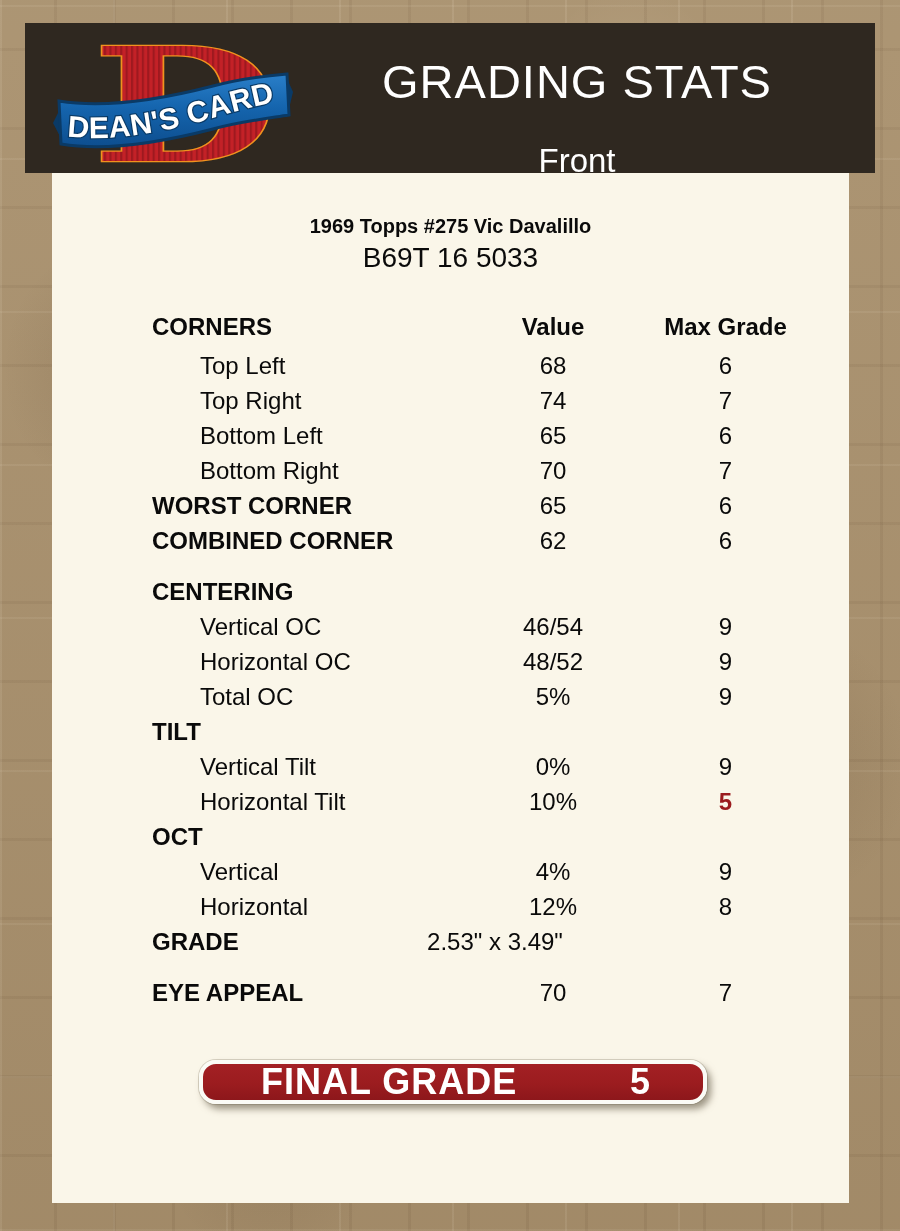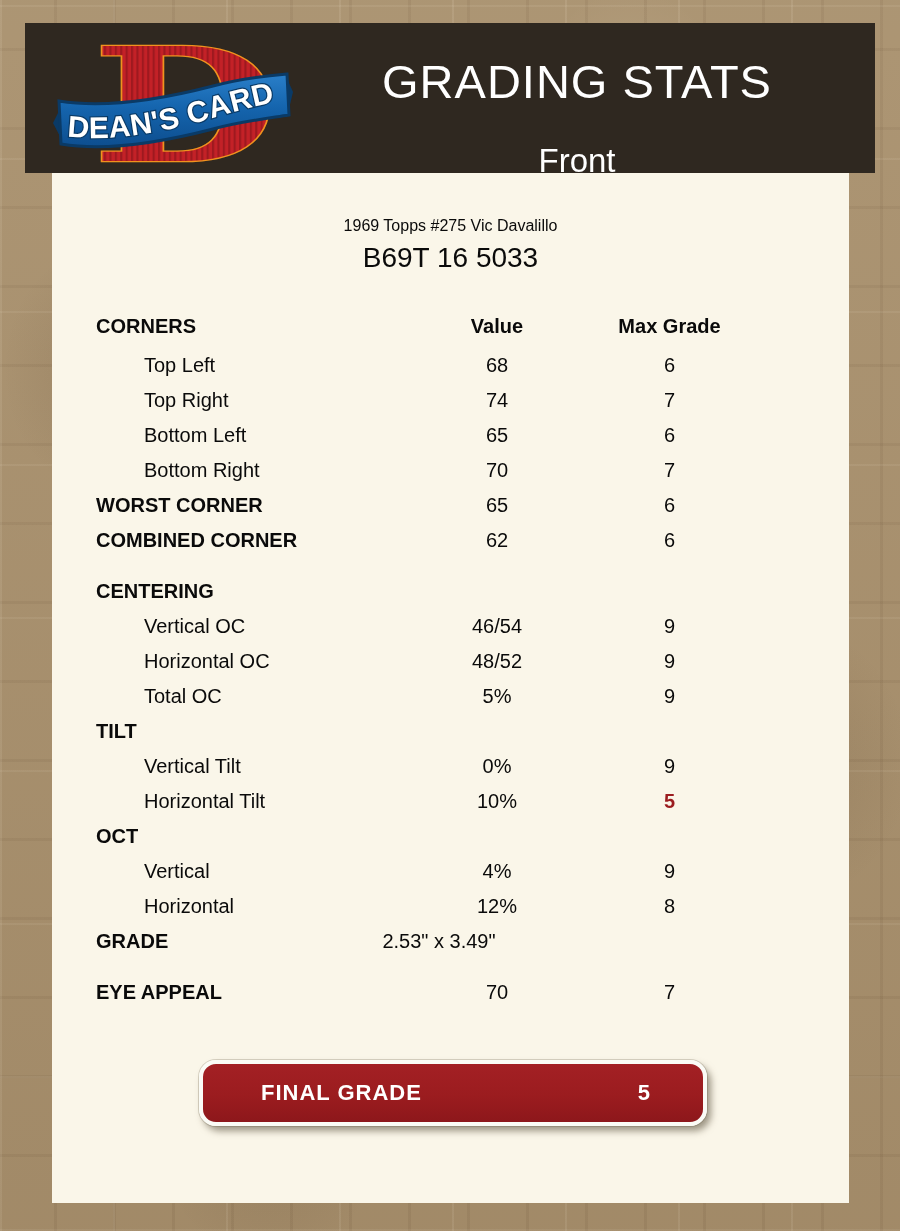--- a/index.html
+++ b/index.html
@@ -40,46 +40,46 @@
   .logo{position:absolute;left:22px;top:6px;width:252px;height:140px;}
   .logo svg{display:block;width:100%;height:100%;overflow:visible;}
   .titles{position:absolute;left:284px;right:30px;top:0;text-align:center;color:#ffffff;}
   .title{margin-top:36px;line-height:46px;font-size:47px;letter-spacing:1px;}
   .subtitle{margin-top:36px;line-height:40px;font-size:33px;}
   
   .sheet{
     position:absolute;left:52px;top:173px;width:797px;height:1030px;
     background:var(--sheet-bg);
   }
-  .card-title{margin-top:37px;line-height:32px;font-size:16px;font-weight:normal;text-align:center;}
+  .card-title{margin-top:37px;line-height:32px;font-size:20px;font-weight:bold;text-align:center;}
   .card-serial{line-height:32px;font-size:28px;text-align:center;}
   
   .grade-table{margin-top:35px;}
   .trow{
     display:grid;grid-template-columns:306px 190px 155px;
-    margin-left:44px;height:35px;align-items:center;font-size:20px;
+    margin-left:100px;height:35px;align-items:center;font-size:24px;
   }
   .trow.header{margin-bottom:4px;}
   .trow .c-label{white-space:nowrap;}
   .trow .c-value,.trow .c-max{text-align:center;white-space:nowrap;}
   .trow.header .c-label,.trow.header .c-value,.trow.header .c-max{font-weight:bold;}
   .trow.section .c-label{font-weight:bold;}
   .trow.indent .c-label{padding-left:48px;}
   .trow .c-max.highlight{color:var(--accent-red);font-weight:bold;}
   .trow.wide-value .c-value{transform:translateX(-58px);}
   .tspacer{height:16px;}
   
   .final-grade{
-    position:relative;margin:50px 0 0 147px;width:508px;height:66px;
+    position:relative;margin:50px 0 0 147px;width:508px;height:44px;
     background:linear-gradient(#a32024,var(--accent-red) 55%,#8d171b);
     border:4px solid #fbfbf6;border-radius:17px;
     box-shadow:4px 5px 7px rgba(95,85,65,0.6), 0 0 0 1px rgba(150,140,120,0.35);
     display:flex;align-items:center;justify-content:space-between;
     padding:0 52px 0 58px;
-    color:#ffffff;font-size:22px;font-weight:bold;letter-spacing:1px;
+    color:#ffffff;font-size:36px;font-weight:bold;letter-spacing:1px;
   }
 </style>
 </head>
 <body>
 
 <div class="stage">
 
   <header class="banner">
     <div class="logo">
       <svg viewBox="0 0 240 140">

